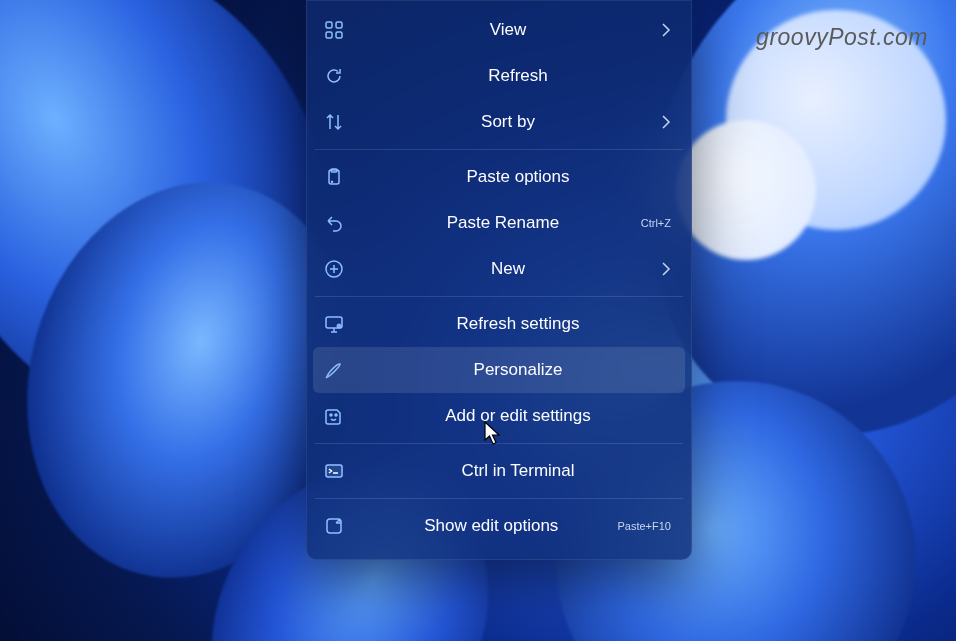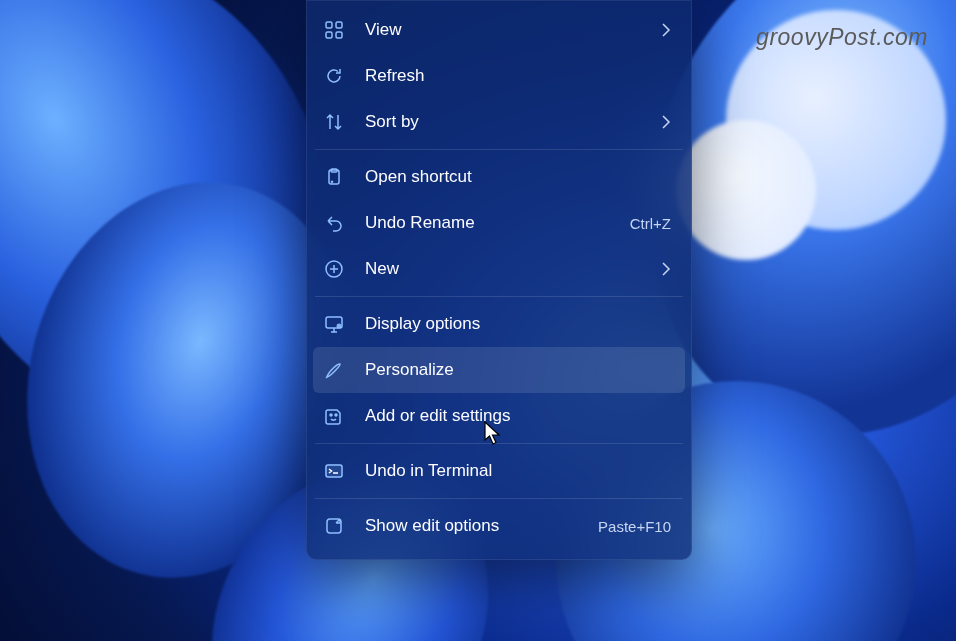--- a/index.html
+++ b/index.html
@@ -55,41 +55,42 @@
     .menu-item {
       display: flex;
       align-items: center;
       height: 46px;
       padding: 0 14px 0 10px;
       border-radius: 6px;
       font-size: 17px;
       color: #ffffff;
       cursor: default;
       position: relative;
+      text-align: center;
     }
     .menu-item.hovered {
       background: rgba(255,255,255,0.11);
     }
     .menu-icon {
       width: 22px;
       height: 22px;
       margin-right: 20px;
       display: flex;
       align-items: center;
       justify-content: center;
       flex-shrink: 0;
       color: #8fbfff;
     }
     .menu-label {
       flex: 1;
       color: #fdfdff;
       font-weight: 400;
     }
     .menu-shortcut {
-      font-size: 15px;
+      font-size: 11px;
       color: #c6d6f2;
     }
     .menu-chevron {
       color: #c6d6f2;
       font-size: 15px;
       margin-left: 10px;
     }
     .separator {
       height: 1px;
       background: rgba(255,255,255,0.12);
@@ -162,29 +163,29 @@
   <div class="separator"></div>
 
   <div class="menu-item">
     <span class="menu-icon">
       <svg width="20" height="20" viewBox="0 0 20 20" fill="none" stroke="currentColor" stroke-width="1.5">
         <rect x="5" y="3" width="10" height="14" rx="2"></rect>
           <rect x="7" y="2" width="6" height="3" rx="1"></rect>
         <path d="M7 16l2-2m0 2l-2-2" stroke-width="1.2"></path>
       </svg>
     </span>
-    <span class="menu-label">Open shortcut</span>
+    <span class="menu-label">Paste options</span>
   </div>
   <div class="menu-item">
     <span class="menu-icon">
       <svg width="20" height="20" viewBox="0 0 20 20" fill="none" stroke="currentColor" stroke-width="1.5">
         <path d="M4 8h8a5 5 0 0 1 0 10h-3M4 8l4-4M4 8l4 4"></path>
       </svg>
     </span>
-    <span class="menu-label">Undo Rename</span>
+    <span class="menu-label">Paste Rename</span>
     <span class="menu-shortcut">Ctrl+Z</span>
   </div>
   <div class="menu-item">
     <span class="menu-icon">
       <svg width="20" height="20" viewBox="0 0 20 20" fill="none" stroke="currentColor" stroke-width="1.5">
         <circle cx="10" cy="10" r="8"></circle>
           <path d="M10 6v8M6 10h8"></path>
       </svg>
     </span>
     <span class="menu-label">New</span>
@@ -198,21 +199,21 @@
   <div class="separator"></div>
 
   <div class="menu-item">
     <span class="menu-icon">
       <svg width="20" height="20" viewBox="0 0 20 20" fill="none" stroke="currentColor" stroke-width="1.5">
         <rect x="2" y="3" width="16" height="11" rx="2"></rect>
           <path d="M7 18h6M10 14v4"></path>
         <circle cx="15" cy="12" r="2.5" fill="currentColor" stroke="none" opacity="0.9"></circle>
       </svg>
     </span>
-    <span class="menu-label">Display options</span>
+    <span class="menu-label">Refresh settings</span>
   </div>
   <div class="menu-item hovered">
     <span class="menu-icon">
       <svg width="20" height="20" viewBox="0 0 20 20" fill="none" stroke="currentColor" stroke-width="1.5">
         <path d="M3 17c1-4 9-13 13-13 1 1-9 12-13 13z"></path>
           <path d="M3 17l-1 1"></path>
       </svg>
     </span>
     <span class="menu-label">Personalize</span>
   </div>
@@ -231,21 +232,21 @@
   <div class="separator"></div>
 
   <div class="menu-item">
     <span class="menu-icon">
       <svg width="20" height="20" viewBox="0 0 20 20" fill="none" stroke="currentColor" stroke-width="1.5">
         <rect x="2" y="4" width="16" height="12" rx="2" fill="currentColor" opacity="0.15"></rect>
         <rect x="2" y="4" width="16" height="12" rx="2"></rect>
         <path d="M5 8l2.5 2L5 12M9 12h5" stroke="#fff"></path>
       </svg>
     </span>
-    <span class="menu-label">Undo in Terminal</span>
+    <span class="menu-label">Ctrl in Terminal</span>
   </div>
 
   <div class="separator"></div>
 
   <div class="menu-item">
     <span class="menu-icon">
       <svg width="20" height="20" viewBox="0 0 20 20" fill="none" stroke="currentColor" stroke-width="1.5">
         <rect x="3" y="3" width="14" height="14" rx="3"></rect>
         <path d="M12 7l4-4M16 3v4h-4" stroke-width="1.3"></path>
       </svg>

